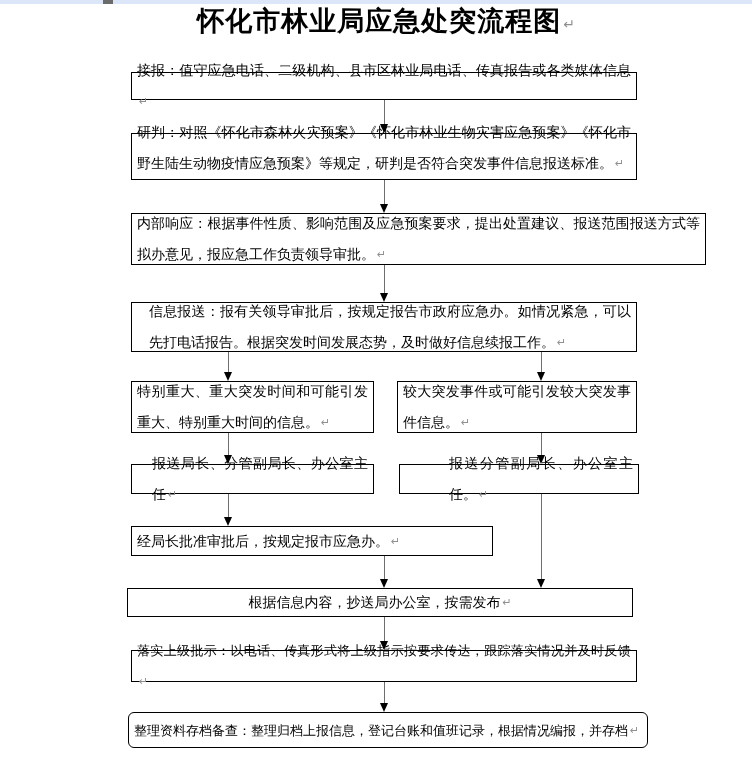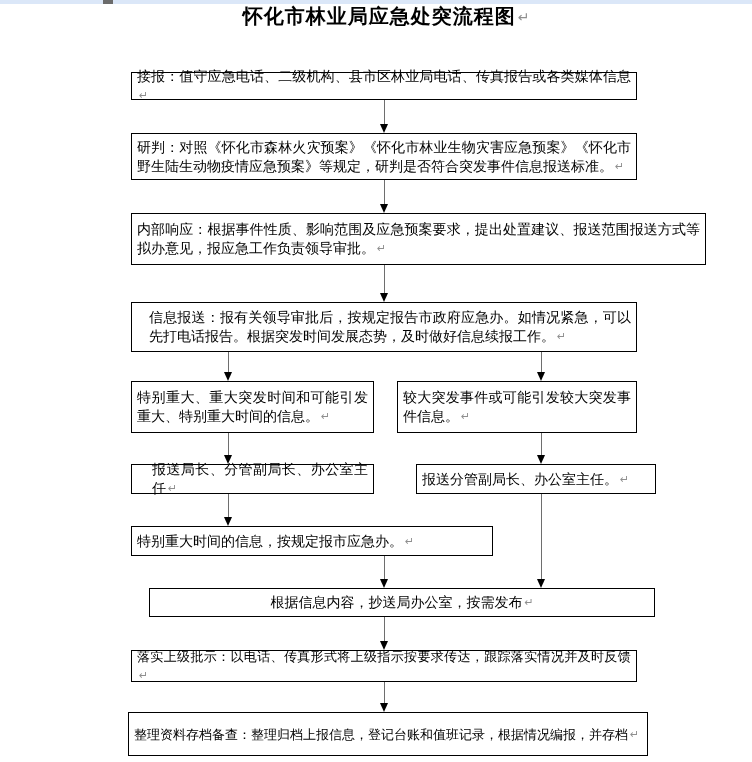--- a/index.html
+++ b/index.html
@@ -8,49 +8,49 @@
     font-family:"Liberation Serif","DejaVu Serif",serif;
     color:#000;overflow:hidden;
   }
   
   .top-strip{position:absolute;left:0;top:0;width:752px;height:4px;background:#dbe7f8;}
   .top-strip .marker{position:absolute;left:103px;top:0;width:10px;height:4px;background:#6b6b6b;}
 
   
   .title-wrap{position:absolute;left:20px;top:3px;width:732px;text-align:center;}
   .title-text{
-    font-size:20px;font-weight:bold;letter-spacing:1px;
+    font-size:27px;font-weight:bold;letter-spacing:1px;
     font-family:"Liberation Serif","DejaVu Serif",serif;
     text-align:center;
   }
   .title-wrap .pmark{font-size:14px;}
 
   
   .box{
     position:absolute;box-sizing:border-box;background:#fff;
     border:1.4px solid #000;
     display:flex;align-items:center;
-    font-size:14px;line-height:19px;
+    font-size:14px;line-height:31px;
   }
   .box p{margin:0;width:100%;padding:0 5px;text-align:justify;}
   .box.center p{text-align:center;}
   .pmark{color:#8f8f8f;font-size:11px;font-family:"DejaVu Sans",sans-serif;margin-left:2px;vertical-align:1px;}
 
   #b1 {left:131px;top:72px;width:506px;height:28px;}
-  #b2 {left:131px;top:133px;width:506px;height:47px;}
+  #b2 {left:131px;top:133px;width:506px;height:47px;align-items:flex-end;}
   #b3 {left:131px;top:213px;width:575px;height:52px;}
   #b4 {left:131px;top:302px;width:506px;height:50px;padding-left:12px;}
   #b5l{left:131px;top:381px;width:243px;height:52px;}
   #b5r{left:397px;top:381px;width:240px;height:52px;}
   #b6l{left:131px;top:464px;width:243px;height:30px;padding-left:15px;}
-  #b6r{left:416px;top:464px;width:240px;height:30px;}
+  #b6r{left:399px;top:464px;width:240px;height:30px;padding-left:44px;}
   #b7 {left:131px;top:526px;width:362px;height:30px;}
-  #b8 {left:149px;top:588px;width:506px;height:29px;}
+  #b8 {left:127px;top:588px;width:506px;height:29px;}
   #b9 {left:131px;top:650px;width:506px;height:32px;}
-  #b10{left:128px;top:712px;width:520px;height:44px;}
+  #b10{left:128px;top:712px;width:520px;height:36px;border-radius:6px;}
   #b9 p{font-size:13px;letter-spacing:0.3px;}
   #b10 p{font-size:13px;}
 
   
   .ar{position:absolute;width:9px;}
   .ar .line{position:absolute;top:0;bottom:7px;left:3.8px;width:1.4px;background:#6e6e6e;}
   .ar .head{
     position:absolute;bottom:0;left:0;width:0;height:0;
     border-left:4.5px solid transparent;border-right:4.5px solid transparent;
     border-top:9px solid #000;
@@ -105,21 +105,21 @@
 
 <div class="box" id="b6l">
   <p><span>报送局长、分管副局长、办公室主任</span><span class="pmark">↵</span></p>
 </div>
 
 <div class="box" id="b6r">
   <p><span>报送分管副局长、办公室主任。</span><span class="pmark">↵</span></p>
 </div>
 
 <div class="box" id="b7">
-  <p><span>特别重大时间的信息，按规定报市应急办。</span><span class="pmark">↵</span></p>
+  <p><span>经局长批准审批后，按规定报市应急办。</span><span class="pmark">↵</span></p>
 </div>
 
 <div class="box center" id="b8">
   <p><span>根据信息内容，抄送局办公室，按需发布</span><span class="pmark">↵</span></p>
 </div>
 
 <div class="box" id="b9">
   <p><span>落实上级批示：以电话、传真形式将上级指示按要求传达，跟踪落实情况并及时反馈</span><span class="pmark">↵</span></p>
 </div>
 

